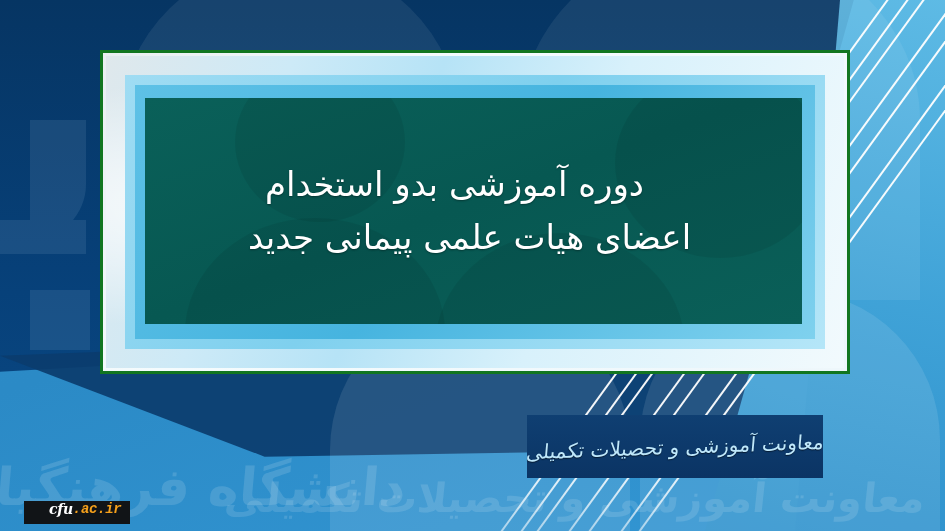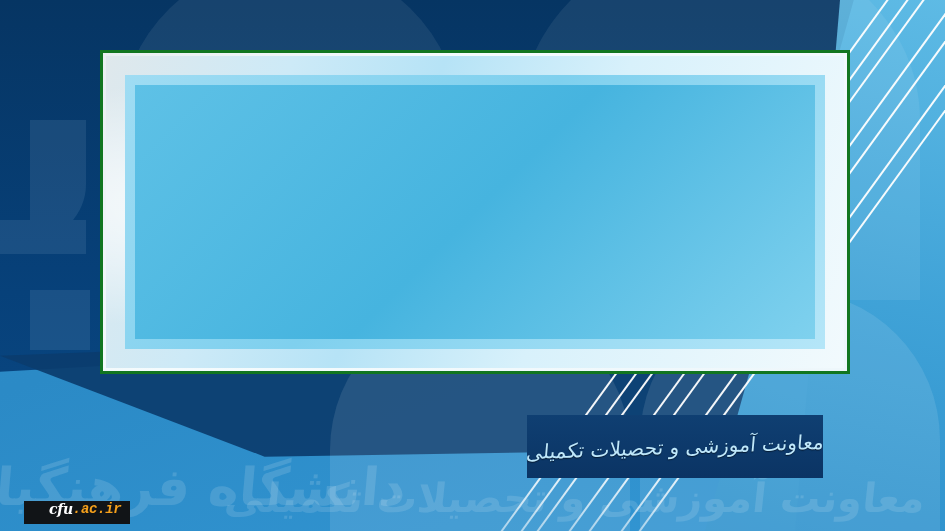--- a/index.html
+++ b/index.html
@@ -295,20 +295,31 @@
     <i class="s5"></i>
     <i class="s6"></i>
     <i class="s7"></i>
   </div>
 
   <div class="board">
     <div class="board-glow"></div>
     <div class="board-ring"></div>
     <div class="board-ring2"></div>
 
+    <div class="inner">
+      <span class="inner-wm iw1"></span>
+      <span class="inner-wm iw2"></span>
+      <span class="inner-wm iw3"></span>
+      <span class="inner-wm iw4"></span>
+
+      <div class="title-block">
+        <div class="title-line l1">دوره آموزشی بدو استخدام</div>
+        <div class="title-line l2">اعضای هیات علمی پیمانی جدید</div>
+      </div>
+    </div>
   </div>
 
   <div class="banner">
     <span class="banner-text">معاونت آموزشی و تحصیلات تکمیلی</span>
   </div>
 
   <div class="urlchip">
     <span class="u1">cfu</span>
     <span class="u2">.ac.ir</span>
   </div>

